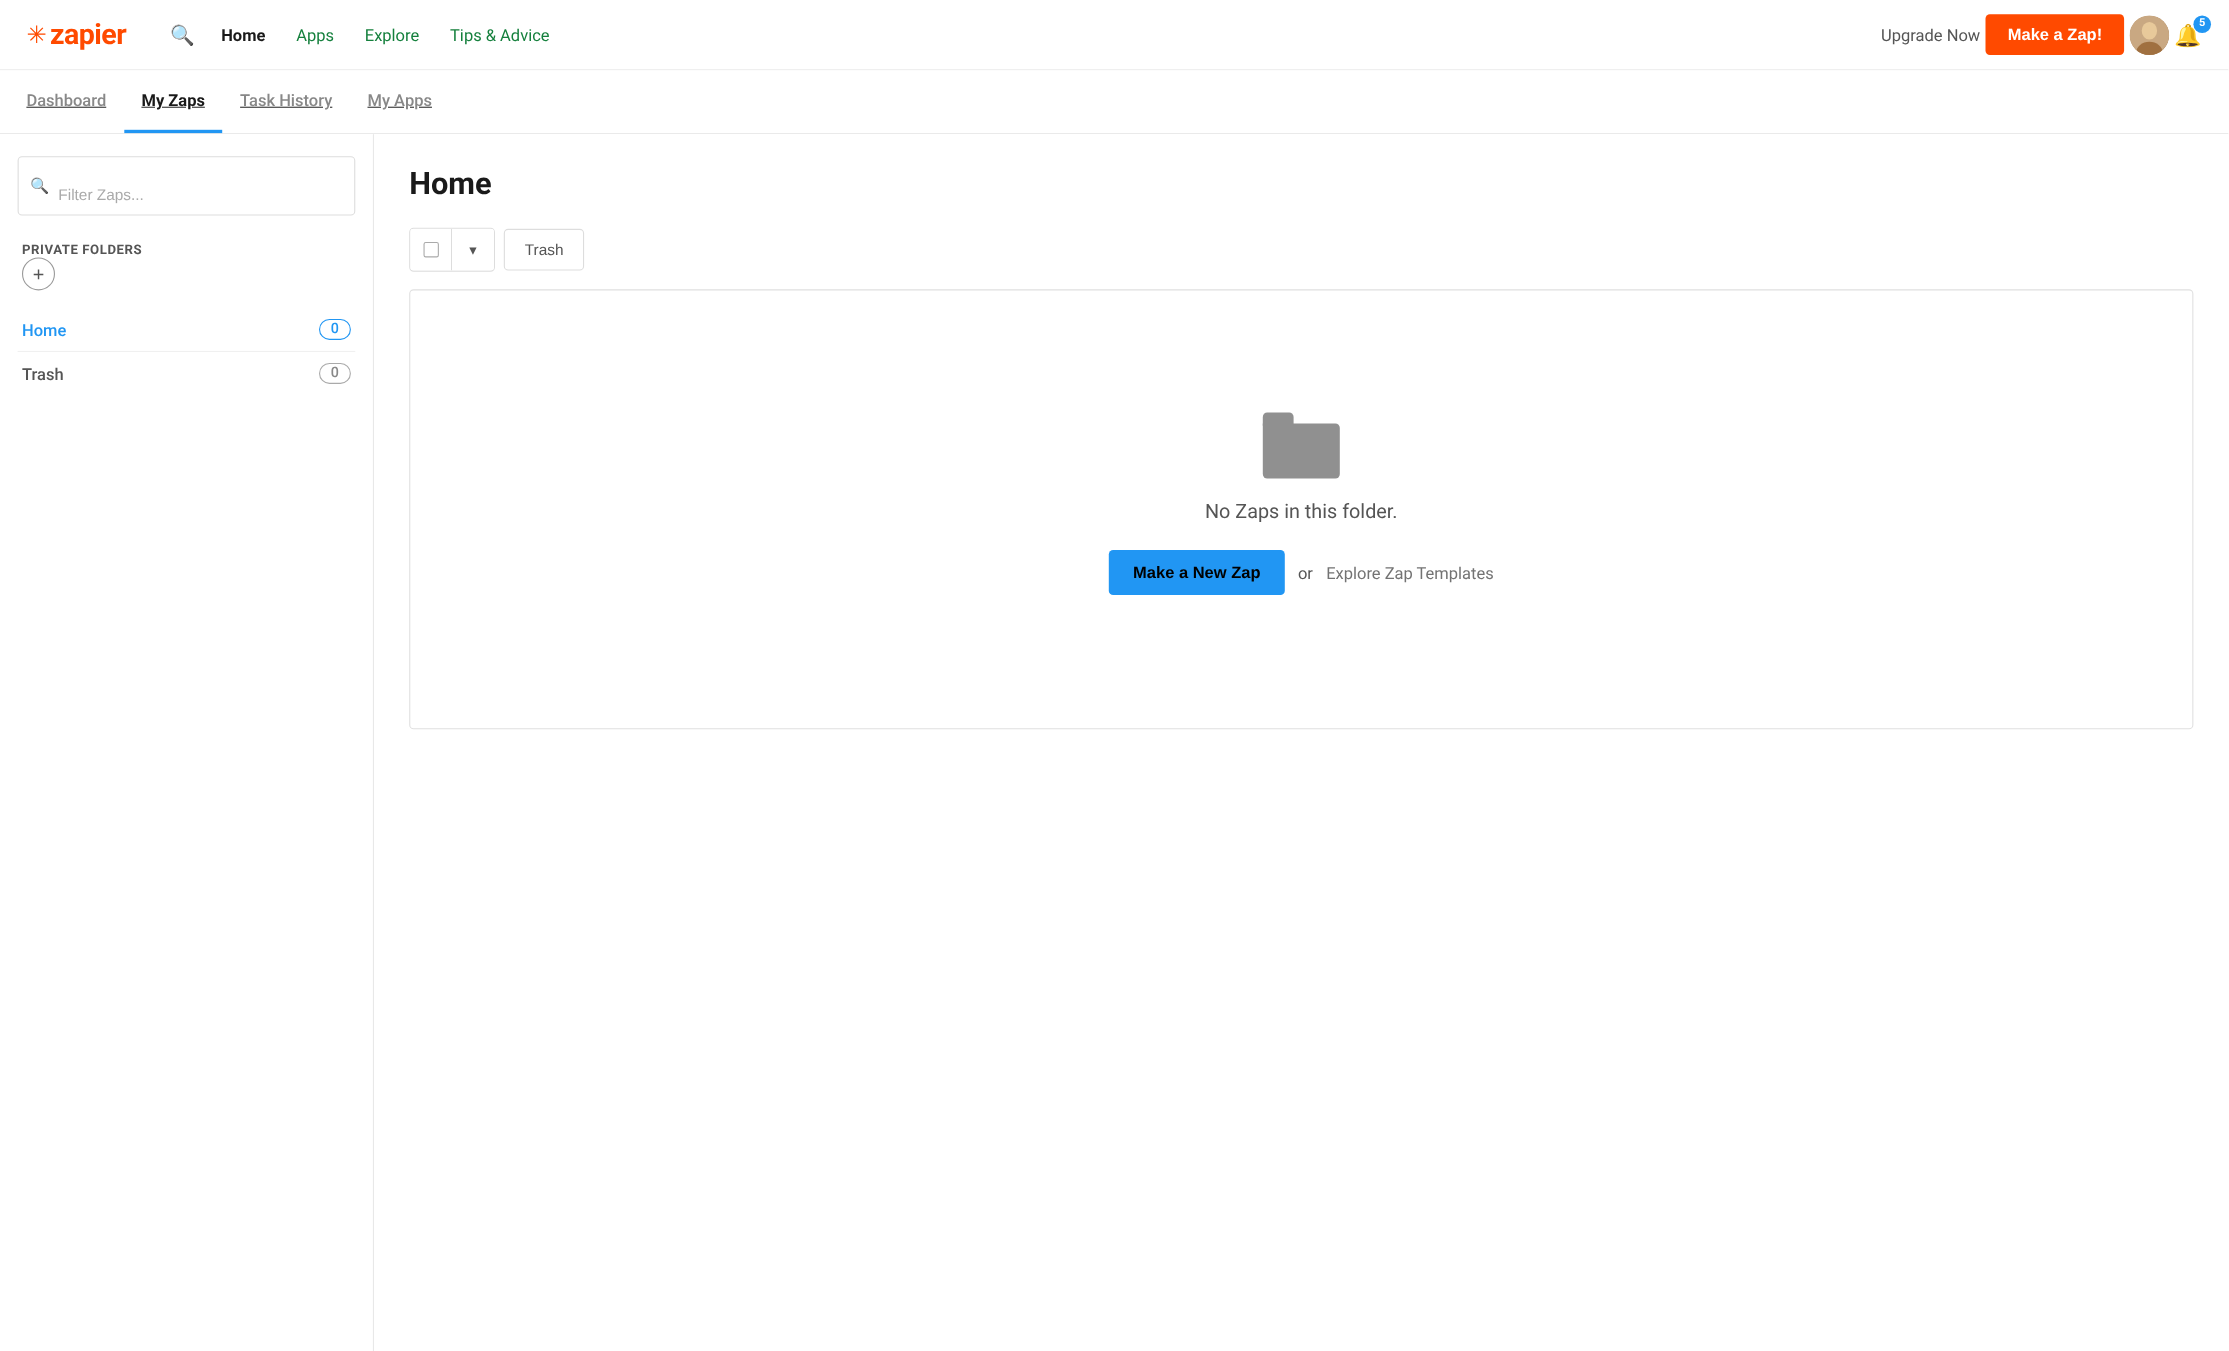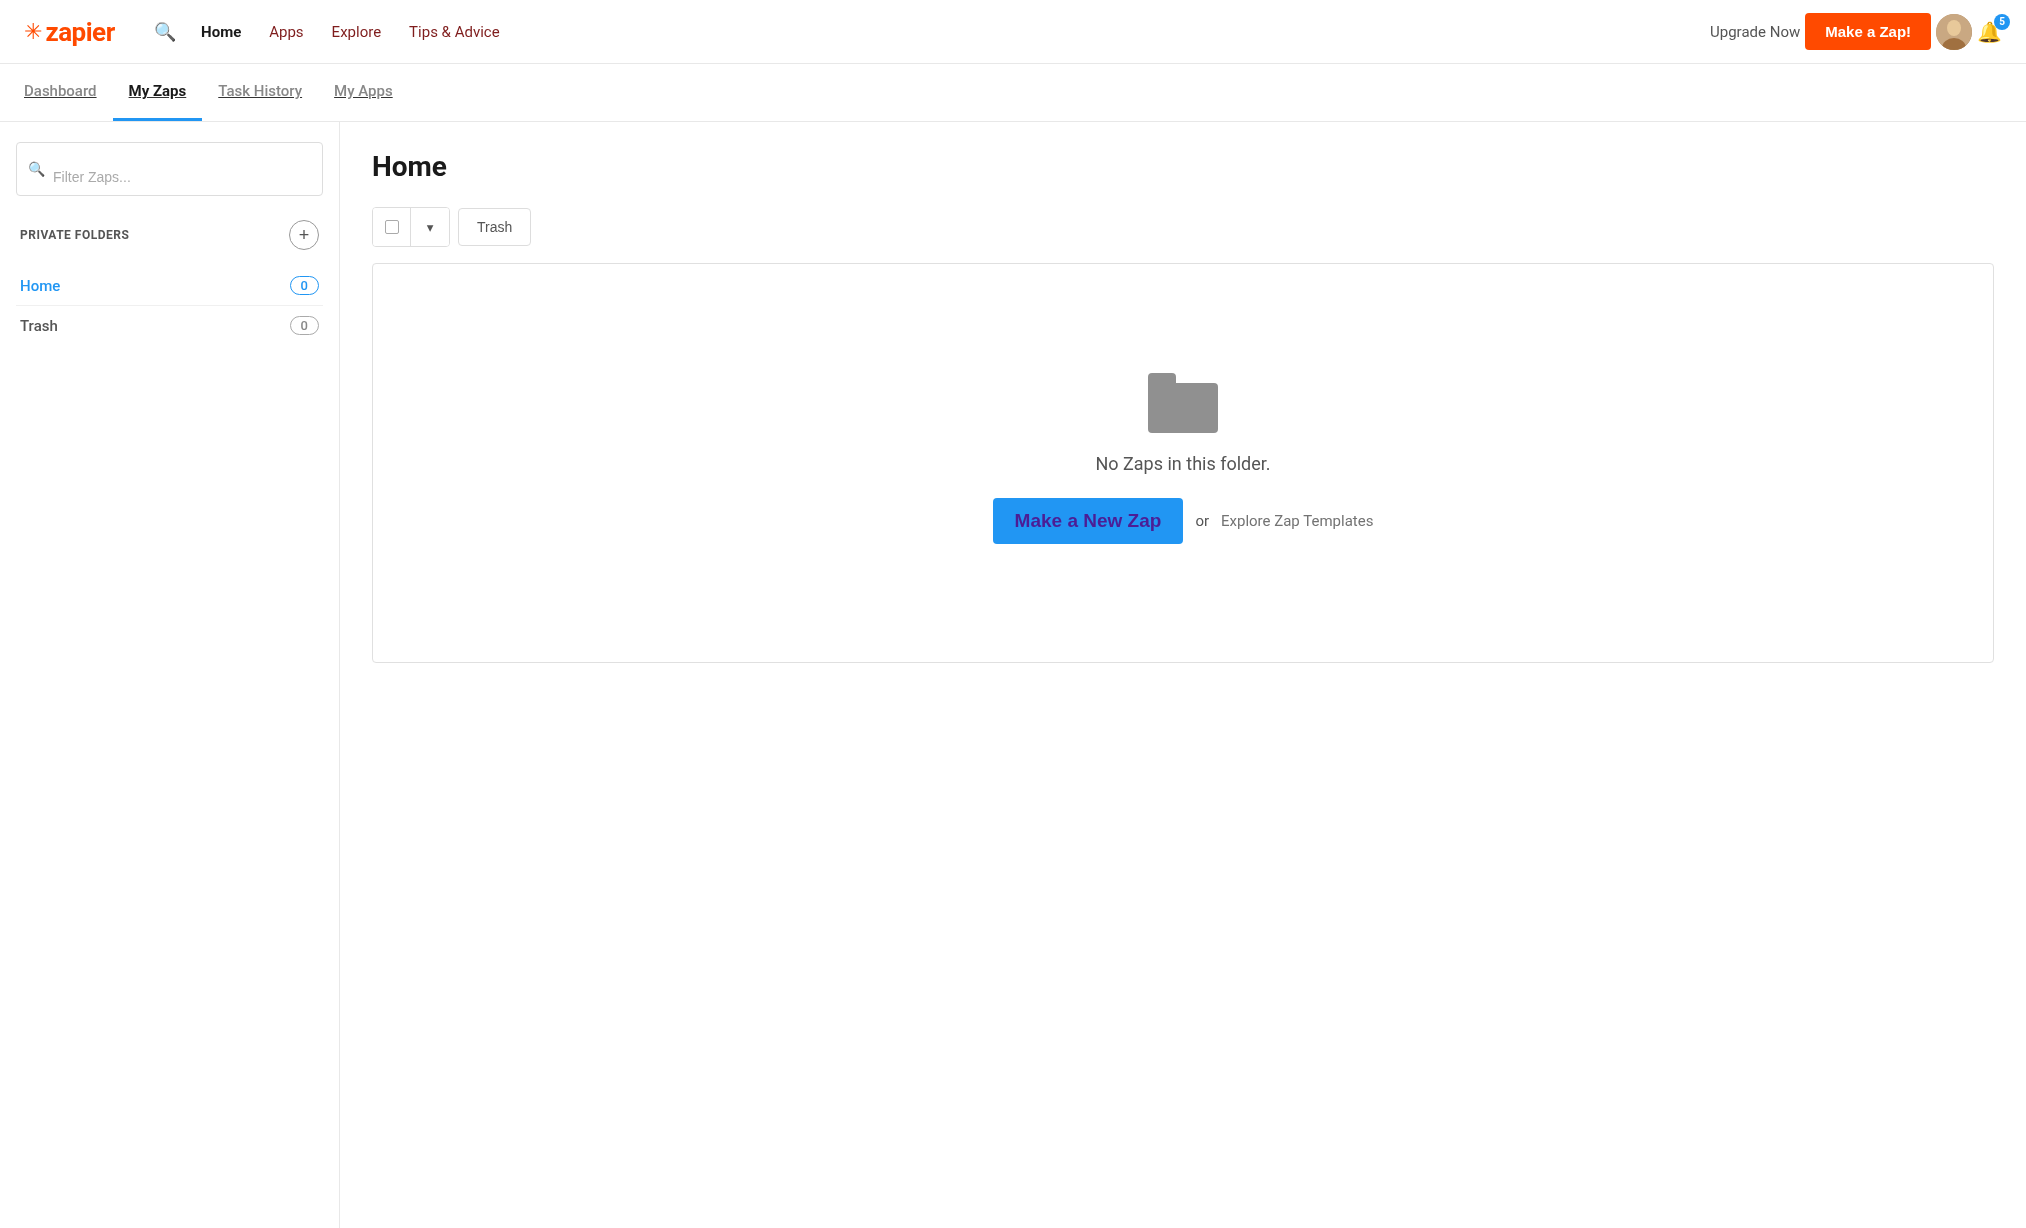--- a/index.html
+++ b/index.html
@@ -36,21 +36,21 @@
       margin-right: 16px;
     }
     .nav-links {
       display: flex;
       align-items: center;
       gap: 28px;
       flex: 1;
     }
     .nav-link {
       text-decoration: none;
-      color: #7f1d1d;
+      color: #15803d;
       font-size: 15px;
       font-weight: 400;
     }
     .nav-link.active {
       color: #1a1a1a;
       font-weight: 700;
     }
     .header-right {
       display: flex;
       align-items: center;
@@ -175,24 +175,24 @@
       border-radius: 4px;
       font-size: 14px;
       color: #555;
       outline: none;
       background: #fff;
     }
     .filter-input::placeholder { color: #aaa; }
 
     .sidebar-section-header {
       display: flex;
-      align-items: center;
       justify-content: space-between;
       margin-bottom: 16px;
       padding: 0 4px;
+      flex-direction: column;
     }
     .sidebar-section-title {
       font-size: 12px;
       font-weight: 700;
       color: #555;
       letter-spacing: 0.5px;
       text-transform: uppercase;
     }
     .add-folder-btn {
       width: 30px;
@@ -342,25 +342,25 @@
       color: #555;
       margin-bottom: 24px;
     }
     .empty-actions {
       display: flex;
       align-items: center;
       gap: 12px;
     }
     .make-new-zap-btn {
       background: #2196f3;
-      color: #4c1d95;
+      color: #000000;
       border: none;
       border-radius: 4px;
       padding: 12px 22px;
-      font-size: 19px;
+      font-size: 15px;
       font-weight: 600;
       cursor: pointer;
     }
     .or-text {
       font-size: 15px;
       color: #555;
     }
     .explore-link {
       color: #737373;
       font-size: 15px;

